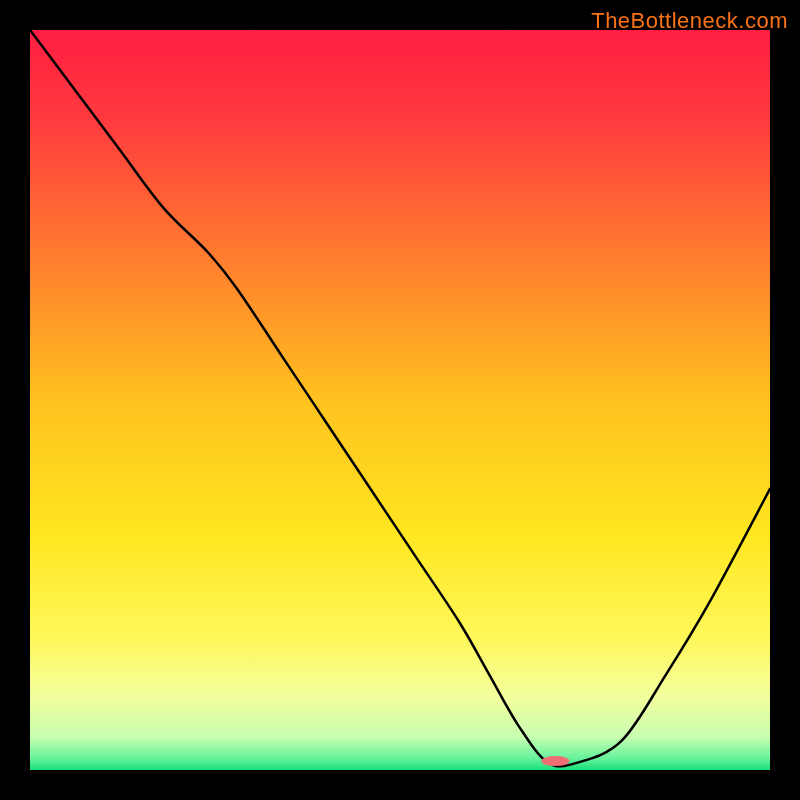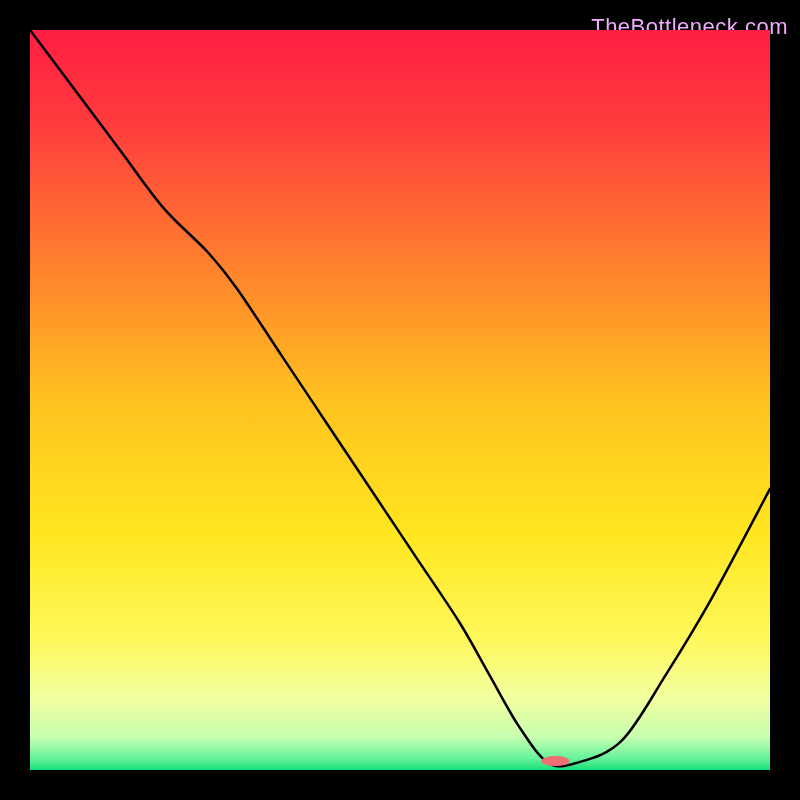--- a/index.html
+++ b/index.html
@@ -11,23 +11,23 @@
     overflow: hidden;
   }
   .frame {
     position: relative;
     width: 800px;
     height: 800px;
     background: #000;
   }
   .watermark {
     position: absolute;
-    top: 14px;
+    top: 8px;
     right: 12px;
-    color: #f0abfc;
+    color: #f97316;
     font-family: Arial, Helvetica, sans-serif;
     font-size: 22px;
     letter-spacing: 0.5px;
     pointer-events: none;
   }
   .plot-wrap {
     position: absolute;
     left: 30px;
     top: 30px;
     width: 740px;

